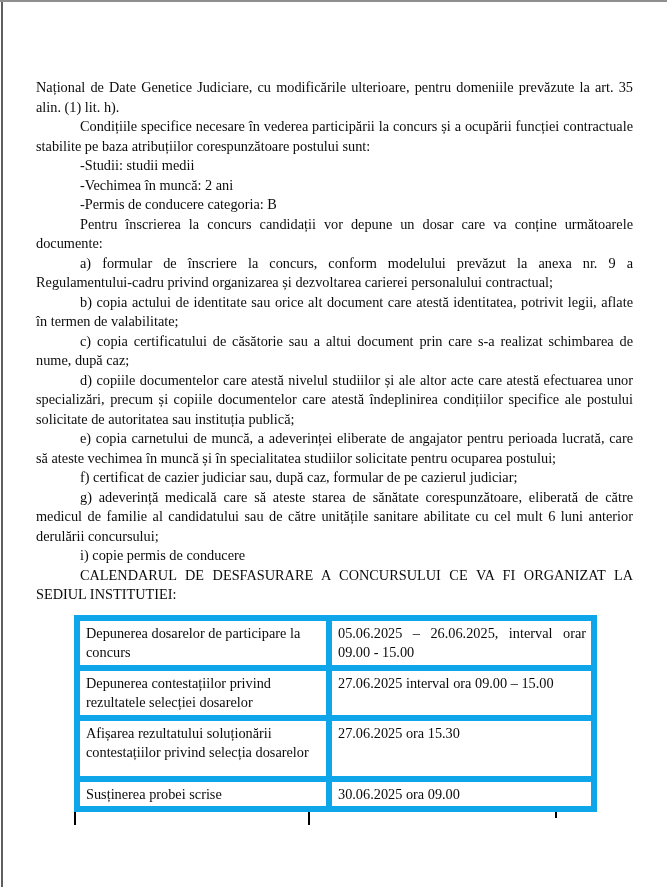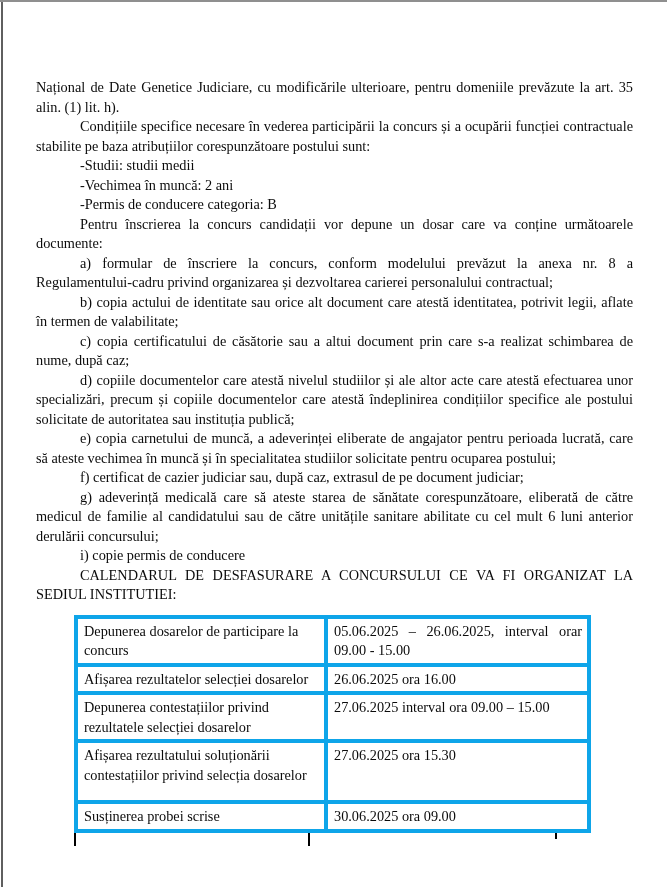--- a/index.html
+++ b/index.html
@@ -44,21 +44,21 @@
   .mt-pentru  { margin-top: 25px; }
   .mt-docs    { margin-top: 11px; }
   .mt-heading { margin-top: 24px; }
   table.calendar {
     border-collapse: collapse;
     table-layout: fixed;
     width: 483px;
     margin: 10px 0 0 38px;
   }
   table.calendar td {
-    border: 4px solid #0ea5e9;
+    border: 6px solid #0ea5e9;
     vertical-align: top;
     padding: 3px 5px 2px 6px;
     line-height: 19.5px;
   }
   td.c-act  { width: 235px; text-align: left; }
   td.c-date { width: 248px; text-align: left; border-radius: 23px; }
   td.c-date.justify-cell { text-align: justify; }
   tr.h-2a { height: 47px; }
   tr.h-2b { height: 49px; }
   tr.h-1  { height: 28px; }
@@ -91,40 +91,36 @@
     <p class="para">Național de Date Genetice Judiciare, cu modificările ulterioare, pentru domeniile prevăzute la art. 35 alin. (1) lit. h).</p>
 
     <p class="para indent mt-blank">Condițiile specifice necesare în vederea participării la concurs și a ocupării funcției contractuale stabilite pe baza atribuțiilor corespunzătoare postului sunt:</p>
 
     <p class="para indent">-Studii: studii medii</p>
     <p class="para indent">-Vechimea în muncă: 2 ani</p>
     <p class="para indent">-Permis de conducere categoria: B</p>
 
     <p class="para indent mt-pentru">Pentru înscrierea la concurs candidații vor depune un dosar care va conține următoarele documente:</p>
 
-    <p class="para indent mt-docs">a) formular de înscriere la concurs, conform modelului prevăzut la anexa nr. 8 a Regulamentului-cadru privind organizarea și dezvoltarea carierei personalului contractual;</p>
+    <p class="para indent mt-docs">a) formular de înscriere la concurs, conform modelului prevăzut la anexa nr. 9 a Regulamentului-cadru privind organizarea și dezvoltarea carierei personalului contractual;</p>
     <p class="para indent">b) copia actului de identitate sau orice alt document care atestă identitatea, potrivit legii, aflate în termen de valabilitate;</p>
     <p class="para indent">c) copia certificatului de căsătorie sau a altui document prin care s-a realizat schimbarea de nume, după caz;</p>
     <p class="para indent">d) copiile documentelor care atestă nivelul studiilor și ale altor acte care atestă efectuarea unor specializări, precum și copiile documentelor care atestă îndeplinirea condițiilor specifice ale postului solicitate de autoritatea sau instituția publică;</p>
     <p class="para indent">e) copia carnetului de muncă, a adeverinței eliberate de angajator pentru perioada lucrată, care să ateste vechimea în muncă și în specialitatea studiilor solicitate pentru ocuparea postului;</p>
-    <p class="para indent">f) certificat de cazier judiciar sau, după caz, extrasul de pe document judiciar;</p>
+    <p class="para indent">f) certificat de cazier judiciar sau, după caz, formular de pe cazierul judiciar;</p>
     <p class="para indent">g) adeverință medicală care să ateste starea de sănătate corespunzătoare, eliberată de către medicul de familie al candidatului sau de către unitățile sanitare abilitate cu cel mult 6 luni anterior derulării concursului;</p>
     <p class="para indent">i) copie permis de conducere</p>
 
     <p class="para indent mt-heading">CALENDARUL DE DESFASURARE A CONCURSULUI CE VA FI ORGANIZAT LA SEDIUL INSTITUTIEI:</p>
 
     <table class="calendar">
       <tbody>
         <tr class="h-2a">
           <td class="c-act">Depunerea dosarelor de participare la concurs</td>
           <td class="c-date justify-cell">05.06.2025 – 26.06.2025, interval orar 09.00 - 15.00</td>
-        </tr>
-        <tr class="h-1">
-          <td class="c-act">Afișarea rezultatelor selecției dosarelor</td>
-          <td class="c-date">26.06.2025 ora 16.00</td>
         </tr>
         <tr class="h-2c">
           <td class="c-act">Depunerea contestațiilor privind rezultatele selecției dosarelor</td>
           <td class="c-date">27.06.2025 interval ora 09.00 – 15.00</td>
         </tr>
         <tr class="h-2d">
           <td class="c-act">Afișarea rezultatului soluționării contestațiilor privind selecția dosarelor</td>
           <td class="c-date">27.06.2025 ora 15.30</td>
         </tr>
         <tr class="h-1">

